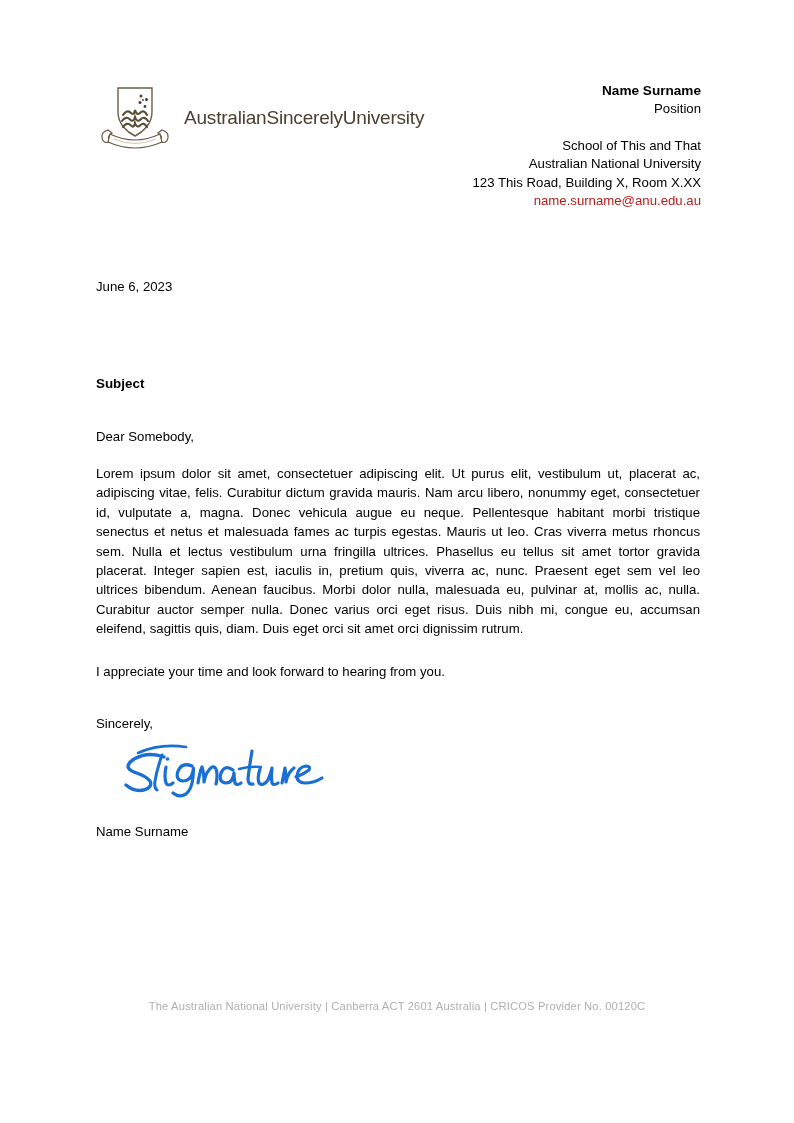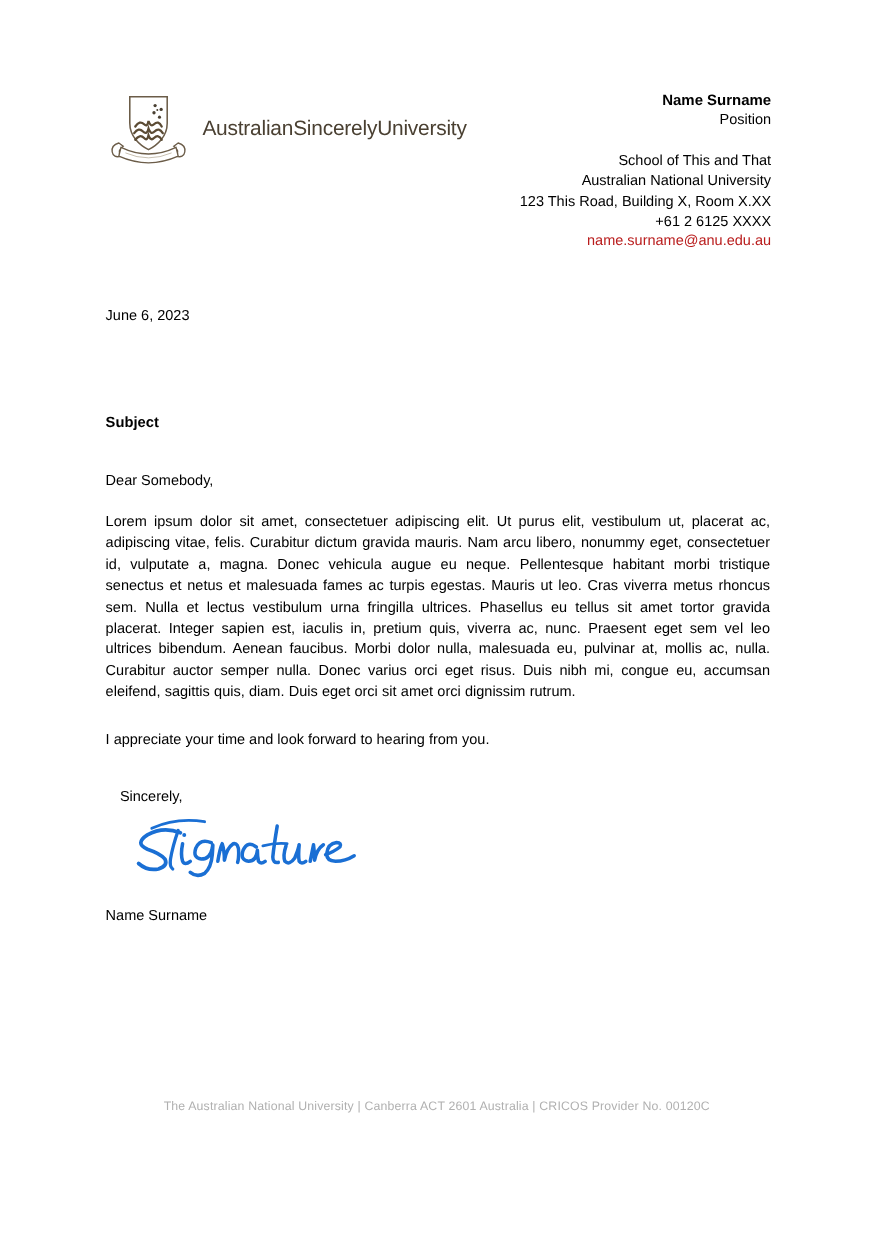--- a/index.html
+++ b/index.html
@@ -115,21 +115,20 @@
     left: 96px;
     top: 664px;
     font-size: 13.2px;
   }
 
   .sincerely {
     position: absolute;
     left: 96px;
     top: 716px;
     font-size: 13.2px;
-    margin-left: 13px;
   }
 
   .signature-image {
     position: absolute;
     left: 100px;
     top: 733px;
     width: 225px;
     height: 66px;
   }
 
@@ -198,21 +197,20 @@
       </span>
     </div>
 
     <div class="contact-block">
       <div class="contact-name">Name Surname</div>
       <div>Position</div>
       <div class="contact-gap"></div>
       <div>School of This and That</div>
       <div>Australian National University</div>
       <div>123 This Road, Building X, Room X.XX</div>
-      <div>+61 2 6125 XXXX</div>
       <div><a class="email-link" href="#">name.surname@anu.edu.au</a></div>
     </div>
 
   </div>
 
   
   <div class="date-line">June 6, 2023</div>
 
   <div class="subject-line">Subject</div>
 

